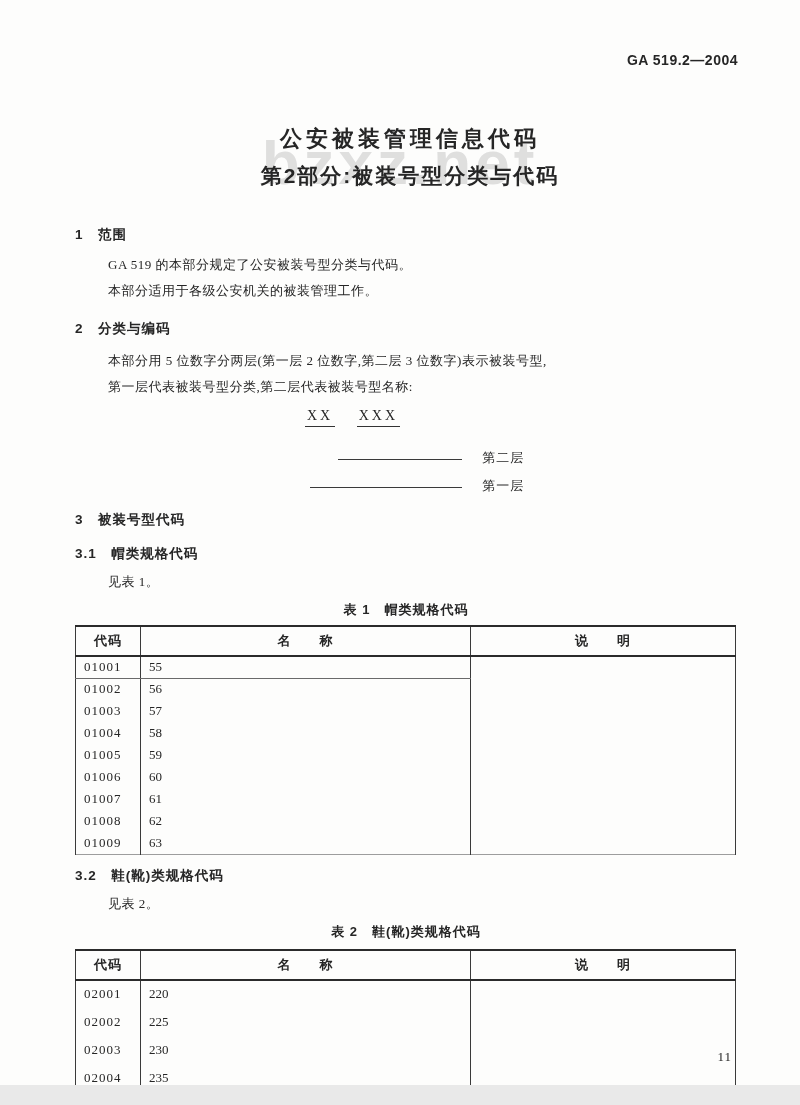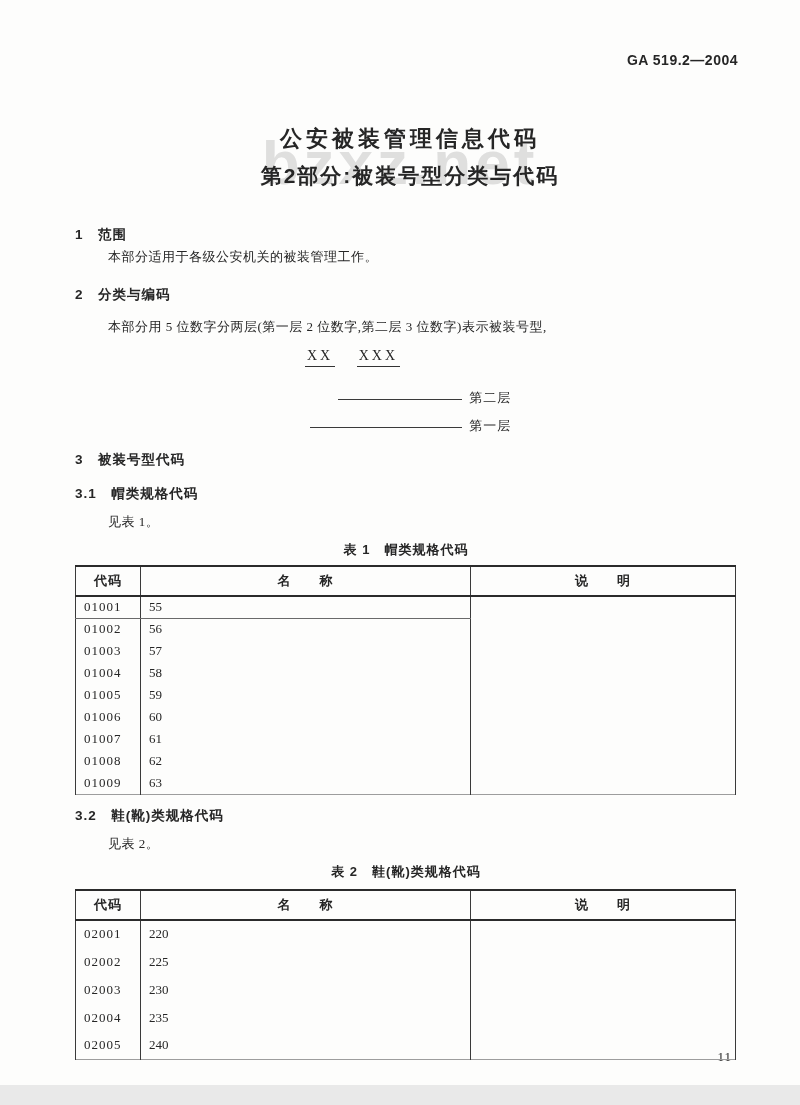--- a/index.html
+++ b/index.html
@@ -92,21 +92,21 @@
   .layer-row.l2 { margin-top: 22px; margin-left: 263px; }
   .layer-row.l1 { margin-top: 10px; margin-left: 235px; }
   .rule {
     display: inline-block;
     vertical-align: middle;
     height: 0;
     border-bottom: 1px solid #3a3a3a;
   }
   .rule.r2 { width: 124px; }
   .rule.r1 { width: 152px; }
-  .layer-label { margin-left: 4px; letter-spacing: 1px; }
+  .layer-label { margin-left: 17px; letter-spacing: 1px; }
 
   .table-caption {
     text-align: center;
     font-family: "Liberation Sans", sans-serif;
     font-weight: bold;
     font-size: 13px;
     letter-spacing: 1px;
   }
   table.doc-table {
     width: 660px;
@@ -159,24 +159,26 @@
   <div class="watermark">bzxz.net</div>
 
   <div class="title-block">
     <div class="title-line1">公安被装管理信息代码</div>
     <div class="title-line2">第2部分:被装号型分类与代码</div>
   </div>
 
   <div class="content">
 
     <div class="sec-heading">1　范围</div>
+    <div class="body-par mt8">GA 519 的本部分规定了公安被装号型分类与代码。</div>
     <div class="body-par">本部分适用于各级公安机关的被装管理工作。</div>
 
     <div class="sec-heading mt16">2　分类与编码</div>
     <div class="body-par mt10">本部分用 5 位数字分两层(第一层 2 位数字,第二层 3 位数字)表示被装号型,</div>
+    <div class="body-par">第一层代表被装号型分类,第二层代表被装号型名称:</div>
 
     <div class="code-diagram">
       <div class="code-row">
         <span class="code-seg">XX</span>
         <span class="code-seg code-gap">XXX</span>
       </div>
       <div class="layer-row l2">
         <span class="rule r2"></span>
         <span class="layer-label">第二层</span>
       </div>

